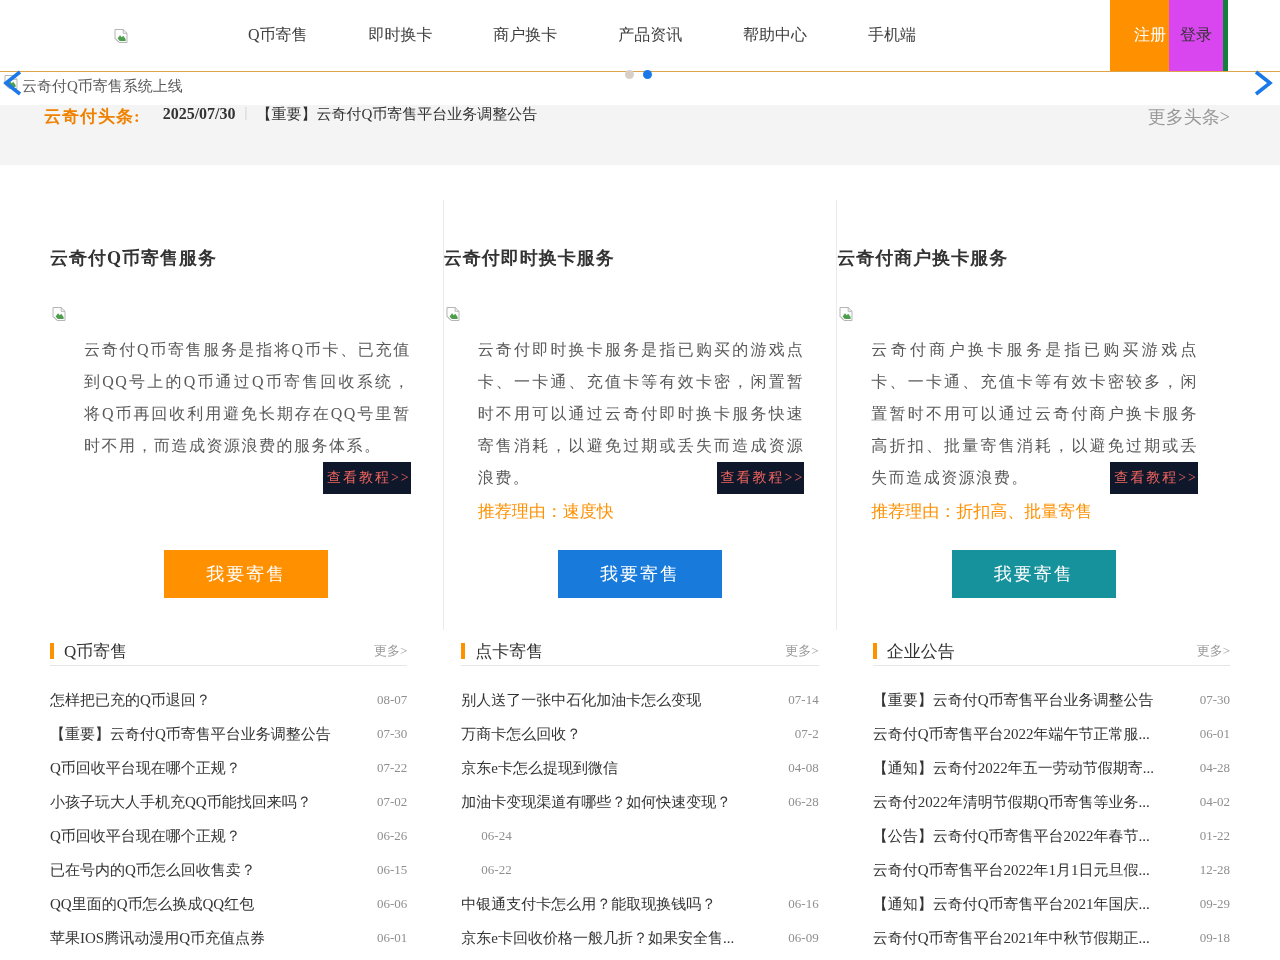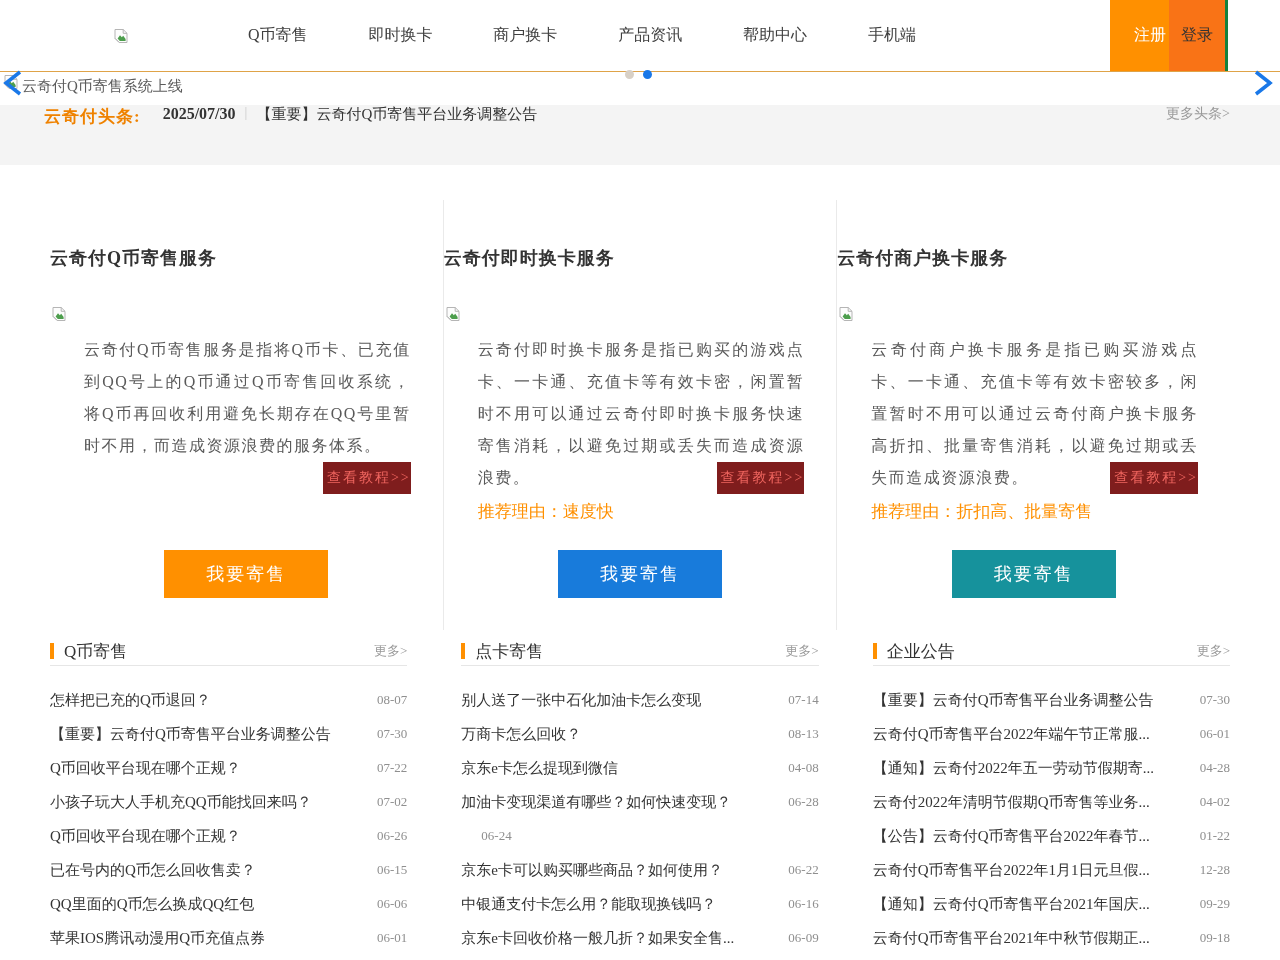--- a/index.html
+++ b/index.html
@@ -11,55 +11,55 @@
   .nav { position:absolute; left:0; top:0; width:1280px; height:72px;
          background:#fff; border-bottom:1px solid #dfa348; }
   .logo { position:absolute; left:113px; top:28px; width:16px; height:16px; }
   .nav-menu { position:absolute; left:248px; top:0; width:668px; height:71px;
               display:flex; justify-content:space-between; align-items:center; }
   .nav-item { font-size:16px; color:#404040; cursor:pointer; white-space:nowrap; }
   .register-btn { position:absolute; left:1110px; top:0; width:59px; height:71px;
       background:#ff9000; color:#fff; font-size:16px; display:flex;
       align-items:center; justify-content:center; cursor:pointer;padding-left:21px; }
   .login-btn { position:absolute; left:1169px; top:0; width:59px; height:71px;
-      background:#f97316; color:#333; font-size:16px; display:flex; align-items:center;
-      justify-content:center; cursor:pointer; border-right:3px solid #15803d; }
+      background:#d946ef; color:#333; font-size:16px; display:flex; align-items:center;
+      justify-content:center; cursor:pointer; border-right:5px solid #15803d; }
 
   
   .banner { position:absolute; left:0; top:72px; width:1280px; height:33px; background:#fff; }
   .banner-broken { position:absolute; left:3px; top:2px; width:16px; height:16px; }
   .banner-alt { position:absolute; left:22px; top:5px; font-size:15px; color:#5c5c5c; }
   .chev { position:absolute; top:69px; width:24px; height:28px; cursor:pointer; }
   .chev.prev { left:1px; } .chev.next { left:1251px; }
   .dots { position:absolute; left:625px; top:70px; display:flex; gap:9px; }
   .dot { width:9px; height:9px; border-radius:50%; background:#d8d0c6; cursor:pointer; }
   .dot.active { background:#1a78e8; }
 
   
   .headline { position:absolute; left:0; top:105px; width:1280px; height:60px;
       background:#f4f4f4; display:flex; align-items:flex-start; padding:0 50px 0 44px; }
   .hl-label { color:#ef8200; font-size:17px; font-weight:bold; letter-spacing:1px; }
   .hl-date  { color:#333; font-size:16px; font-weight:bold; margin-left:22px; }
   .hl-sep   { color:#ccc; font-size:14px; margin:0 9px; }
   .hl-title { color:#333; font-size:15px; cursor:pointer; }
-  .hl-more  { margin-left:auto; color:#999; font-size:14px; cursor:pointer; }
+  .hl-more  { margin-left:auto; color:#999; font-size:18px; cursor:pointer; }
 
   
   .services { position:absolute; left:50px; top:200px; width:1180px; height:430px;
       background:#fff; display:flex; }
   .card { flex:1 1 0; min-width:0; }
   .card + .card { border-left:1px solid #eaeaea; }
   .card-title { margin-top:46px; text-align:left; font-size:18px; font-weight:bold;
       color:#333; letter-spacing:1px; }
   .card-img { margin-top:36px; height:20px; padding-left:1px; }
   .card-desc { position:relative; margin:8px 32px 0 34px; min-height:162px;
       font-size:16px; line-height:32px; color:#595959; text-align:justify;
       letter-spacing:1.5px; }
   .tutorial { position:absolute; right:0; bottom:2px; font-size:14px; color:#f0655f;
-      letter-spacing:2px; cursor:pointer; background:#7f1d1d; padding-left:4px; }
+      letter-spacing:2px; cursor:pointer; background:#0f172a; padding-left:4px; }
   .card-reason { margin:0 32px 0 34px; height:32px; line-height:32px;
       color:#ff9000; font-size:17px; }
   .card-btn { display:block; margin:22px auto 0; width:164px; height:48px;
       border:none; color:#fff; font-size:18px; letter-spacing:2px; cursor:pointer;
       font-family:inherit; }
 
   
   .news { position:absolute; left:50px; top:650px; width:1180px;
       display:grid; grid-template-columns:1fr 1fr 1fr; column-gap:54px; }
   .col-header { display:flex; align-items:center; height:16px; padding-bottom:13px;
@@ -222,39 +222,38 @@
         <span class="col-more">更多&gt;</span>
       </div>
       <div class="news-list">
   <div class="news-item">
     <span class="news-title">别人送了一张中石化加油卡怎么变现</span>
     <span class="news-date">07-14</span>
   </div>
 
   <div class="news-item">
     <span class="news-title">万商卡怎么回收？</span>
-    <span class="news-date">08-13</span>
+    <span class="news-date">07-2</span>
   </div>
 
   <div class="news-item">
     <span class="news-title">京东e卡怎么提现到微信</span>
     <span class="news-date">04-08</span>
   </div>
 
   <div class="news-item">
     <span class="news-title">加油卡变现渠道有哪些？如何快速变现？</span>
     <span class="news-date">06-28</span>
   </div>
 
   <div class="news-item">
     <span class="news-date">06-24</span>
   </div>
 
   <div class="news-item">
-    <span class="news-title">京东e卡可以购买哪些商品？如何使用？</span>
     <span class="news-date">06-22</span>
   </div>
 
   <div class="news-item">
     <span class="news-title">中银通支付卡怎么用？能取现换钱吗？</span>
     <span class="news-date">06-16</span>
   </div>
 
   <div class="news-item">
     <span class="news-title">京东e卡回收价格一般几折？如果安全售...</span>

